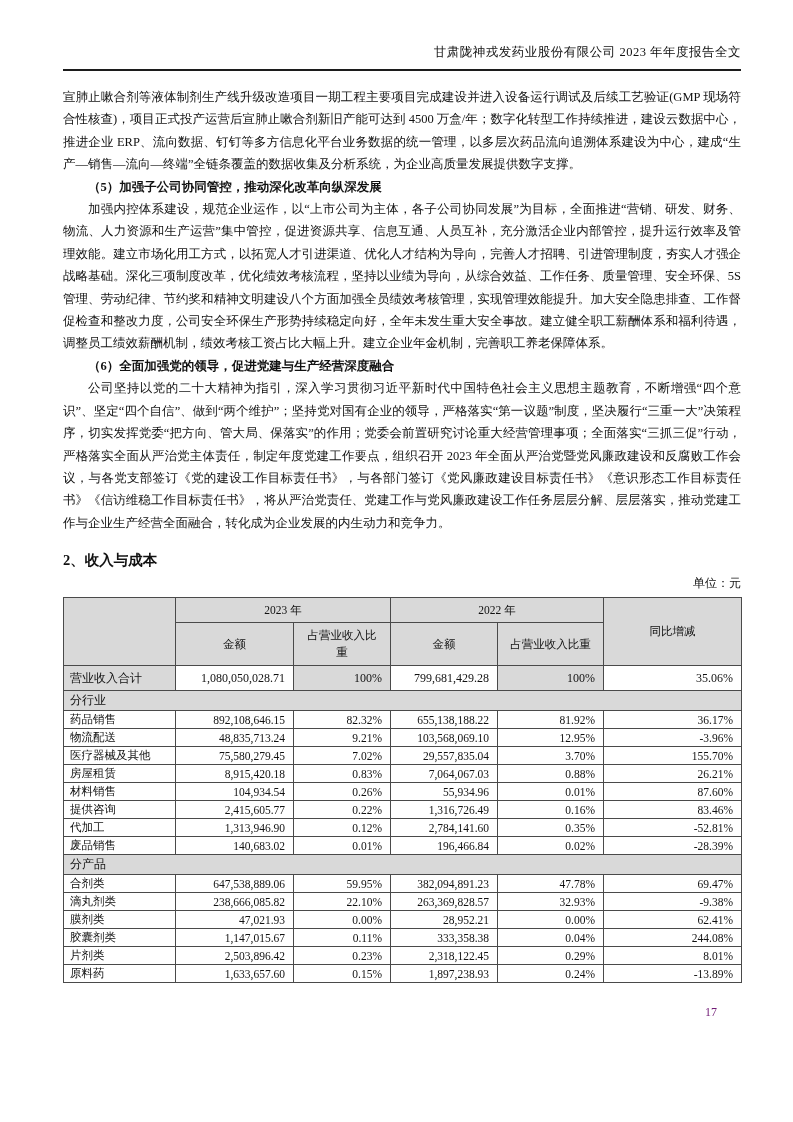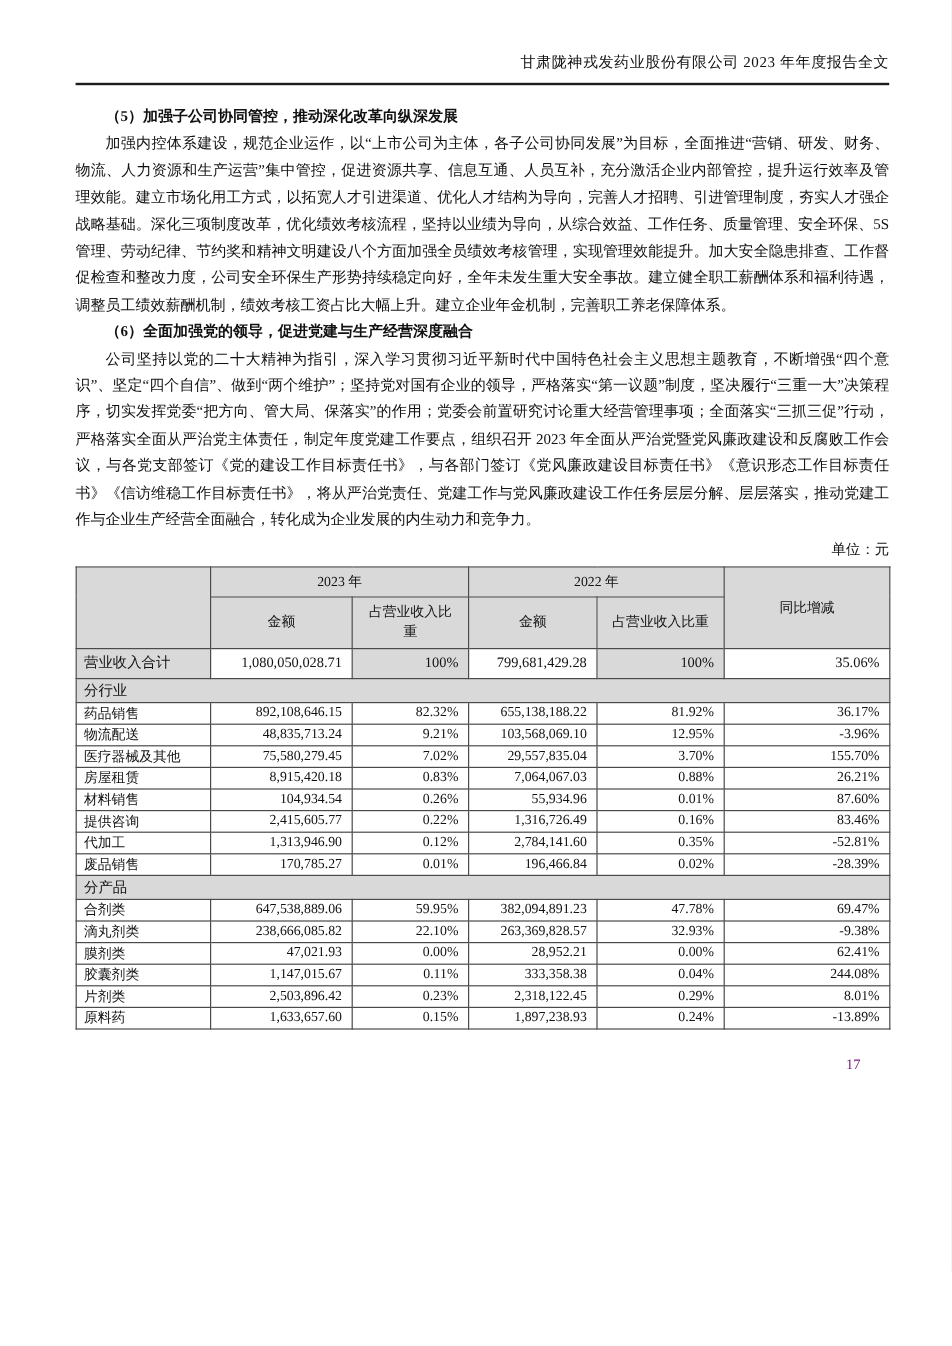--- a/index.html
+++ b/index.html
@@ -41,26 +41,28 @@
 </head>
 <body>
 
 <div class="page">
   <div class="inner">
 
     <div class="header-title">甘肃陇神戎发药业股份有限公司 2023 年年度报告全文</div>
     <div class="header-rule"></div>
 
     <div class="bodyblock">
+      <p class="bt">宣肺止嗽合剂等液体制剂生产线升级改造项目一期工程主要项目完成建设并进入设备运行调试及后续工艺验证(GMP 现场符合性核查)，项目正式投产运营后宣肺止嗽合剂新旧产能可达到 4500 万盒/年；数字化转型工作持续推进，建设云数据中心，推进企业 ERP、流向数据、钉钉等多方信息化平台业务数据的统一管理，以多层次药品流向追溯体系建设为中心，建成“生产—销售—流向—终端”全链条覆盖的数据收集及分析系统，为企业高质量发展提供数字支撑。</p>
       <p class="bt hd">（5）加强子公司协同管控，推动深化改革向纵深发展</p>
       <p class="bt ind">加强内控体系建设，规范企业运作，以“上市公司为主体，各子公司协同发展”为目标，全面推进“营销、研发、财务、物流、人力资源和生产运营”集中管控，促进资源共享、信息互通、人员互补，充分激活企业内部管控，提升运行效率及管理效能。建立市场化用工方式，以拓宽人才引进渠道、优化人才结构为导向，完善人才招聘、引进管理制度，夯实人才强企战略基础。深化三项制度改革，优化绩效考核流程，坚持以业绩为导向，从综合效益、工作任务、质量管理、安全环保、5S 管理、劳动纪律、节约奖和精神文明建设八个方面加强全员绩效考核管理，实现管理效能提升。加大安全隐患排查、工作督促检查和整改力度，公司安全环保生产形势持续稳定向好，全年未发生重大安全事故。建立健全职工薪酬体系和福利待遇，调整员工绩效薪酬机制，绩效考核工资占比大幅上升。建立企业年金机制，完善职工养老保障体系。</p>
       <p class="bt hd">（6）全面加强党的领导，促进党建与生产经营深度融合</p>
       <p class="bt ind">公司坚持以党的二十大精神为指引，深入学习贯彻习近平新时代中国特色社会主义思想主题教育，不断增强“四个意识”、坚定“四个自信”、做到“两个维护”；坚持党对国有企业的领导，严格落实“第一议题”制度，坚决履行“三重一大”决策程序，切实发挥党委“把方向、管大局、保落实”的作用；党委会前置研究讨论重大经营管理事项；全面落实“三抓三促”行动，严格落实全面从严治党主体责任，制定年度党建工作要点，组织召开 2023 年全面从严治党暨党风廉政建设和反腐败工作会议，与各党支部签订《党的建设工作目标责任书》，与各部门签订《党风廉政建设目标责任书》《意识形态工作目标责任书》《信访维稳工作目标责任书》，将从严治党责任、党建工作与党风廉政建设工作任务层层分解、层层落实，推动党建工作与企业生产经营全面融合，转化成为企业发展的内生动力和竞争力。</p>
     </div>
 
+    <div class="sec-title">2、收入与成本</div>
     <div class="unit">单位：元</div>
 
     <table class="rev">
       <colgroup>
         <col style="width:112px">
           <col style="width:118px">
           <col style="width:97px">
         <col style="width:107px">
           <col style="width:106px">
           <col style="width:138px">
@@ -140,21 +142,21 @@
           <tr class="data">
             <td class="lab">代加工</td>
             <td class="num">1,313,946.90</td>
             <td class="num">0.12%</td>
             <td class="num">2,784,141.60</td>
             <td class="num">0.35%</td>
             <td class="num">-52.81%</td>
           </tr>
           <tr class="data">
             <td class="lab">废品销售</td>
-            <td class="num">170,785.27</td>
+            <td class="num">140,683.02</td>
             <td class="num">0.01%</td>
             <td class="num">196,466.84</td>
             <td class="num">0.02%</td>
             <td class="num">-28.39%</td>
           </tr>
           <tr class="sec">
             <td class="lab gray" colspan="6">分产品</td>
           </tr>
           <tr class="data">
             <td class="lab">合剂类</td>

